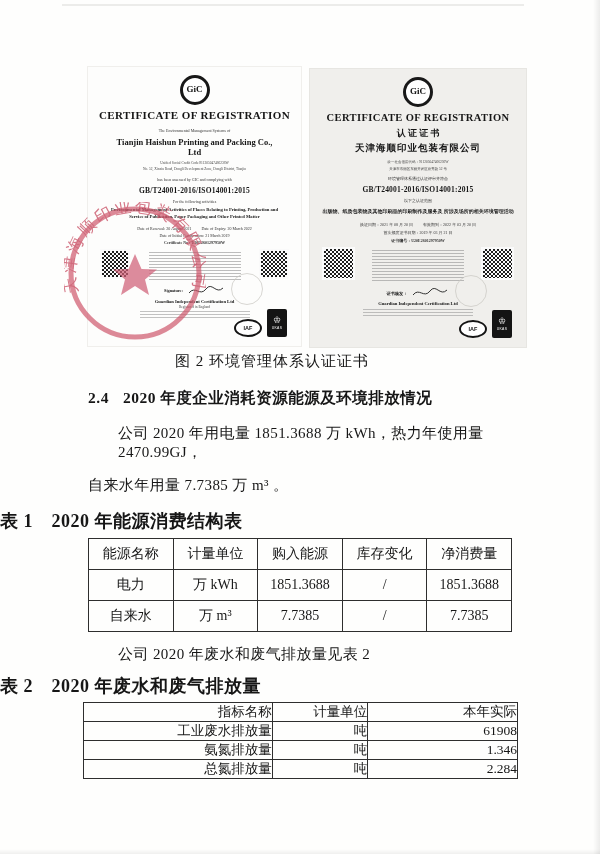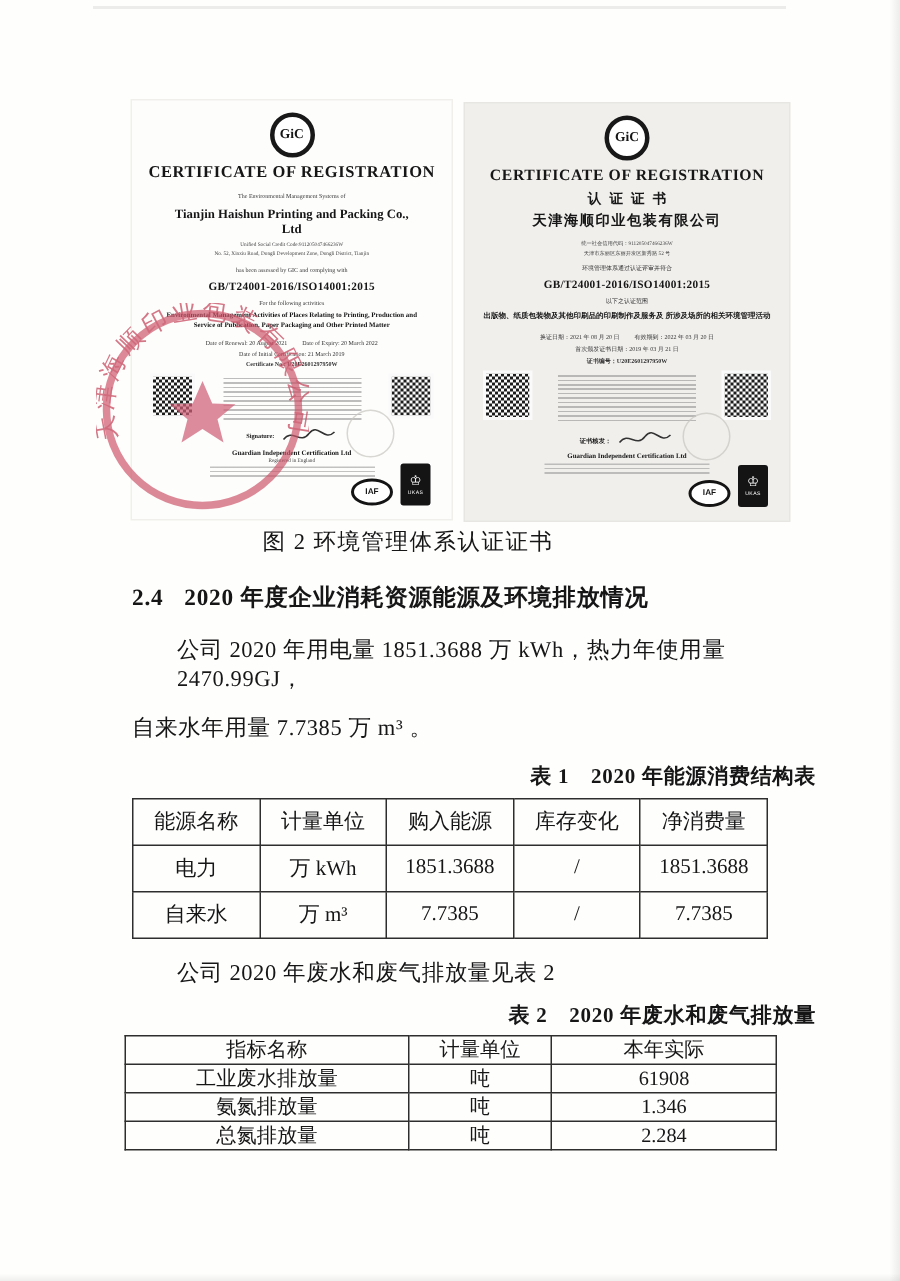--- a/index.html
+++ b/index.html
@@ -18,21 +18,21 @@
   .cert-left{left:88px;top:67px;width:213px;height:279px;background:#fdfdfc;
         box-shadow:0 0 0 1px #f0efec;}
   .cert-right{left:310px;top:69px;width:216px;height:278px;background:#f0efec;
         box-shadow:0 0 0 1px #e7e6e2;}
   .gic-ring{width:24px;height:24px;border:3px solid #181818;border-radius:50%;
         display:flex;align-items:center;justify-content:center;margin-top:8px;
         font-weight:700;font-size:9px;letter-spacing:0;background:#fff;}
   .cert-header{font-size:11px;font-weight:700;letter-spacing:.4px;margin-top:4px;}
   .tiny{font-size:4px;color:#333;}
   .tinyer{font-size:3.5px;color:#444;}
-  .cn-title{font-size:9px;font-weight:700;margin-top:4px;font-family:Liberation Mono, monospace;}
+  .cn-title{font-size:9px;font-weight:700;margin-top:4px;}
   .company{font-size:8.5px;font-weight:700;margin-top:4px;line-height:1.25;width:160px;}
   .standard{font-size:7.5px;font-weight:700;margin-top:4px;letter-spacing:.2px;}
   .scope{font-size:4.6px;font-weight:700;width:176px;margin-top:3px;line-height:1.4;}
   .scope-cn{font-size:5px;font-weight:700;width:196px;margin-top:5px;line-height:1.6;}
   .dates-row{display:flex;gap:10px;margin-top:6px;}
   .qr-row{width:100%;box-sizing:border-box;display:flex;justify-content:space-between;
         align-items:flex-start;padding:0 14px;margin-top:6px;}
   .qr{width:26px;height:26px;background:repeating-conic-gradient(#1c1c1c 0% 25%,#fafafa 25% 50%);
         background-size:4px 4px;outline:2px solid #fafafa;}
   .qr-big{width:29px;height:29px;}
@@ -57,30 +57,30 @@
 
   
   .content{position:absolute;left:0;top:352px;width:544px;}
   .fig-caption{text-align:center;font-size:15px;letter-spacing:1px;}
   .section-heading{margin:17px 0 0 88px;font-size:15.5px;font-weight:700;letter-spacing:.5px;}
   .section-heading .num{margin-right:14px;text-align:center;}
   .para{margin:0;font-size:15px;letter-spacing:.4px;}
   .para.l1{margin:15px 0 0 118px;}
   .para.l2{margin:14px 0 0 88px;}
   .para2{margin:13px 0 0 118px;font-size:15px;letter-spacing:.4px;}
-  .tbl-caption{text-align:right;font-size:14px;font-weight:600;letter-spacing:.5px;}
+  .tbl-caption{text-align:left;font-size:18px;font-weight:600;letter-spacing:.5px;}
   .cap1{margin-top:14px;}
   .cap2{margin-top:10px;}
   table{border-collapse:collapse;table-layout:fixed;}
   th,td{border:1px solid #2e2e2e;text-align:center;vertical-align:middle;
         font-weight:400;padding:0;overflow:hidden;white-space:nowrap;}
   .t1{margin:5px 0 0 88px;width:424px;font-size:14px;}
   .t1 th,.t1 td{height:30px;}
   .t2{margin:4px 0 0 83px;width:435px;font-size:13.5px;}
-  .t2 th,.t2 td{height:16px;}
+  .t2 th,.t2 td{height:16px;text-align:right;}
 </style>
 </head>
 <body>
 
 <div class="page">
   <div class="scan-line-top"></div>
 
   <div class="cert cert-left">
     <div class="gic-ring">GiC</div>
     <div class="cert-header">CERTIFICATE OF REGISTRATION</div>

